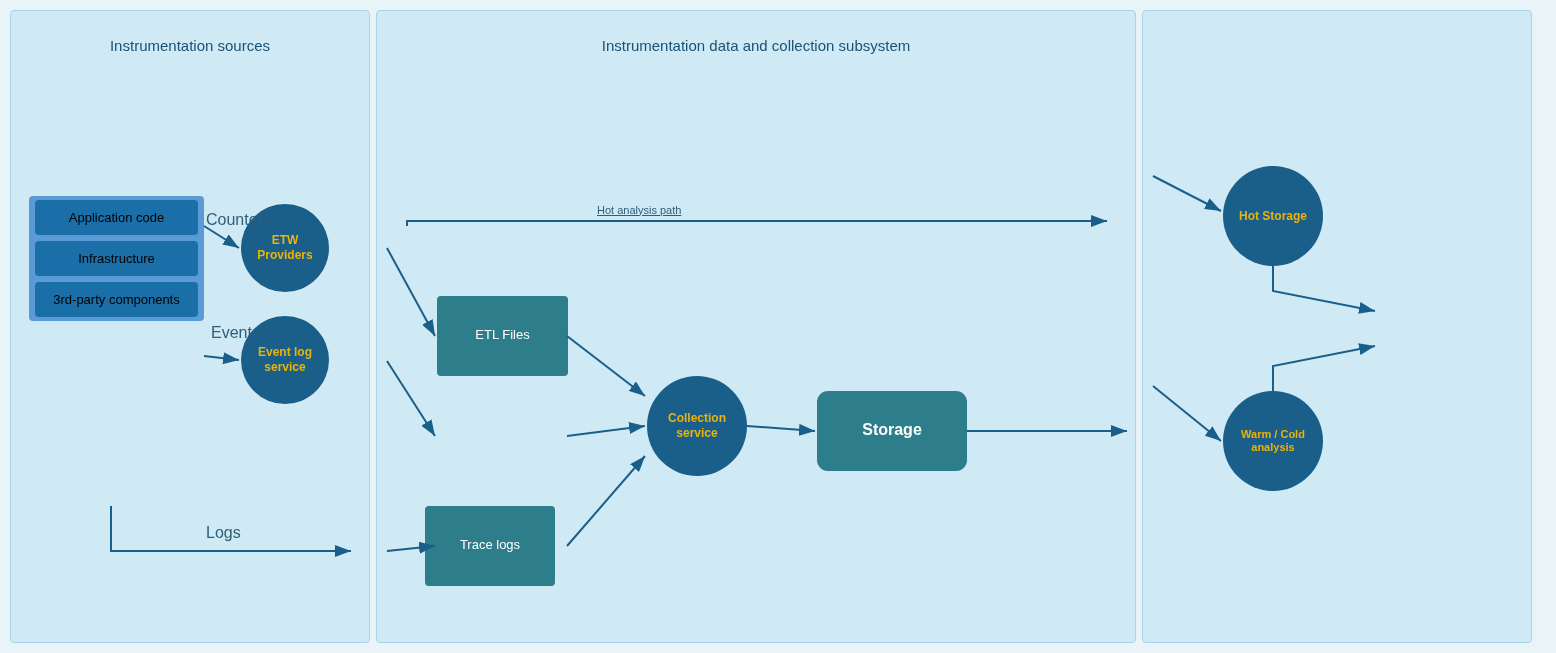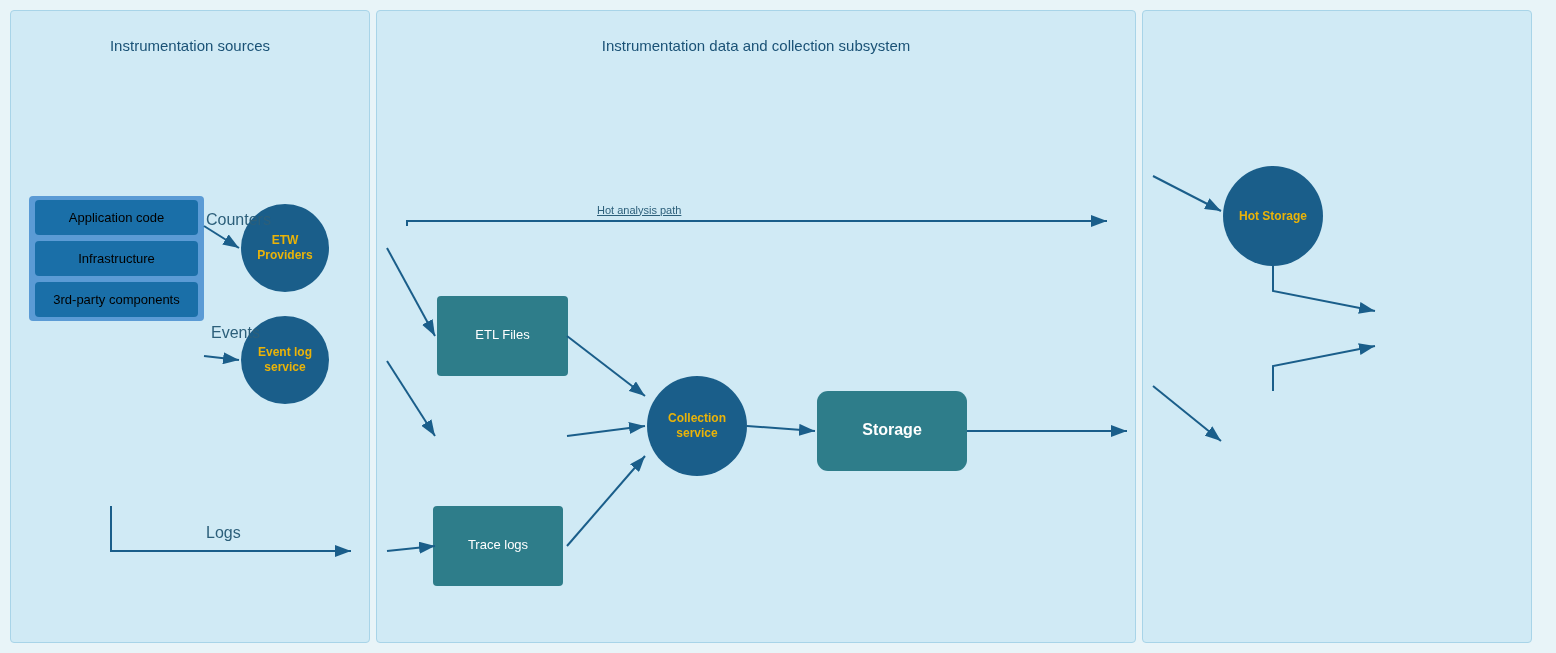--- a/index.html
+++ b/index.html
@@ -119,21 +119,21 @@
     .etl-box {
       width: 131px; height: 80px;
       top: 240px; left: 60px;
     }
     .evlogs-box {
       width: 130px; height: 80px;
       top: 340px; left: 60px;
     }
     .tracelogs-box {
       width: 130px; height: 80px;
-      top: 450px; left: 56px;
+      top: 450px; left: 48px;
     }
     .collection-circle {
       width: 100px; height: 100px;
       top: 320px; left: 270px;
     }
     .storage-box {
       width: 150px; height: 80px;
       top: 335px; left: 440px;
       background: #2e7d8a;
       font-size: 16px;
@@ -248,20 +248,21 @@
       </svg>
     </div>
   </div>
 
   <div class="panel panel-right">
     <div class="right-inner">
 
       <div class="circle-node hot-circle">Hot Storage</div>
 
 
+      <div class="circle-node warm-circle" style="font-size:11px; text-align:center;">Warm / Cold<br>analysis</div>
 
       <svg class="svg-overlay">
         <defs>
           <marker id="arrowhead-right" markerWidth="8" markerHeight="6" refX="8" refY="3" orient="auto">
             <polygon points="0 0, 8 3, 0 6" fill="#1a5e8a"></polygon>
           </marker>
         </defs>
 
         <line x1="10" y1="165" x2="78" y2="200" stroke="#1a5e8a" stroke-width="2" marker-end="url(#arrowhead-right)"></line>
 

